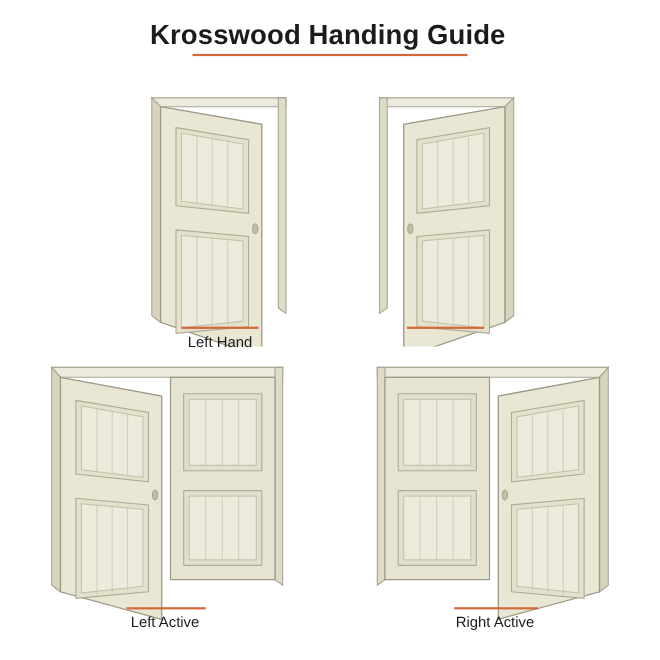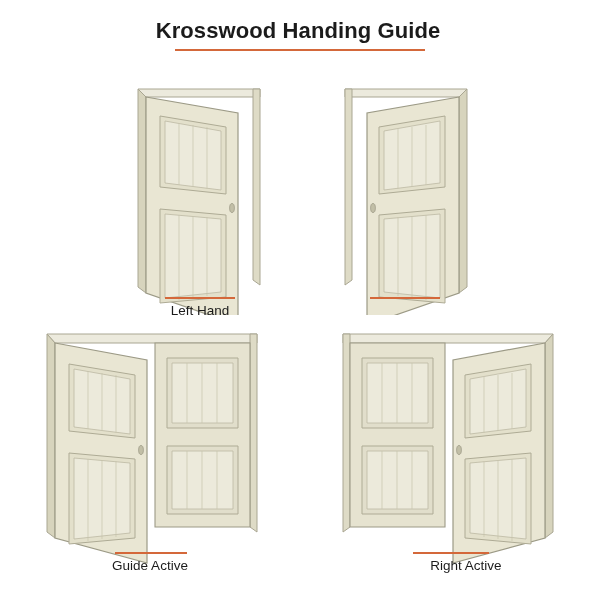--- a/index.html
+++ b/index.html
@@ -14,21 +14,21 @@
     background: #ffffff;
     font-family: "Liberation Sans", sans-serif;
     overflow: hidden;
   }
   #title {
     position: absolute;
     top: 18px;
     left: 0;
     width: 596px;
     text-align: center;
-    font-size: 22px;
+    font-size: 25px;
     font-weight: bold;
     color: #1b1b1b;
     letter-spacing: 0.1px;
   }
   .panel {
     position: absolute;
     text-decoration: underline;
   }
   .caption {
     position: absolute;
@@ -138,21 +138,21 @@
       <line x1="77" y1="53" x2="77" y2="111" stroke="#c7c4ad" stroke-width="0.7"></line>
       <line x1="91" y1="55" x2="91" y2="113" stroke="#c7c4ad" stroke-width="0.7"></line>
       <polygon points="44,133 110,139 110,218 44,224" fill="#e3e0cb" stroke="#aeab95" stroke-width="1"></polygon>
       <polygon points="49,138 105,143 105,213 49,219" fill="#eceadb" stroke="#bcb9a3" stroke-width="0.8"></polygon>
       <line x1="63" y1="139" x2="63" y2="221" stroke="#c7c4ad" stroke-width="0.7"></line>
       <line x1="77" y1="140" x2="77" y2="219" stroke="#c7c4ad" stroke-width="0.7"></line>
       <line x1="91" y1="141" x2="91" y2="217" stroke="#c7c4ad" stroke-width="0.7"></line>
       <ellipse cx="116" cy="130" rx="2.4" ry="4.5" fill="#c2bfa7" stroke="#8e8b78" stroke-width="0.6"></ellipse>
     </svg>
     <div class="rule" style="top:232px; left:90px; width:72px;"></div>
-    <div class="caption" style="top:238px; left:0;">Guide Active</div>
+    <div class="caption" style="top:238px; left:0;">Left Active</div>
   </div>
 
   <div class="panel" style="top:320px; left:325px; width:250px; height:260px;">
     <svg width="250" height="260" viewBox="0 0 250 260">
 
       <polygon points="18,14 228,14 220,23 18,23" fill="#eceadd" stroke="#a9a692" stroke-width="1"></polygon>
 
       <polygon points="18,14 25,14 25,207 18,212" fill="#dedbc6" stroke="#a9a692" stroke-width="1"></polygon>
 
       <polygon points="228,14 220,23 220,218 228,212" fill="#d7d4bd" stroke="#a9a692" stroke-width="1"></polygon>
@@ -176,16 +176,16 @@
       <line x1="173" y1="55" x2="173" y2="111" stroke="#c7c4ad" stroke-width="0.7"></line>
       <line x1="187" y1="53" x2="187" y2="109" stroke="#c7c4ad" stroke-width="0.7"></line>
       <polygon points="140,139 206,133 206,224 140,218" fill="#e3e0cb" stroke="#aeab95" stroke-width="1"></polygon>
       <polygon points="145,143 201,138 201,219 145,213" fill="#eceadb" stroke="#bcb9a3" stroke-width="0.8"></polygon>
       <line x1="159" y1="141" x2="159" y2="217" stroke="#c7c4ad" stroke-width="0.7"></line>
       <line x1="173" y1="140" x2="173" y2="219" stroke="#c7c4ad" stroke-width="0.7"></line>
       <line x1="187" y1="139" x2="187" y2="221" stroke="#c7c4ad" stroke-width="0.7"></line>
       <ellipse cx="134" cy="130" rx="2.4" ry="4.5" fill="#c2bfa7" stroke="#8e8b78" stroke-width="0.6"></ellipse>
     </svg>
     <div class="rule" style="top:232px; left:88px; width:76px;"></div>
-    <div class="caption" style="top:238px; left:16px;">Right Active</div>
+    <div class="caption" style="top:238px; left:0;">Right Active</div>
   </div>
 
 </div>
 
 </body></html>

